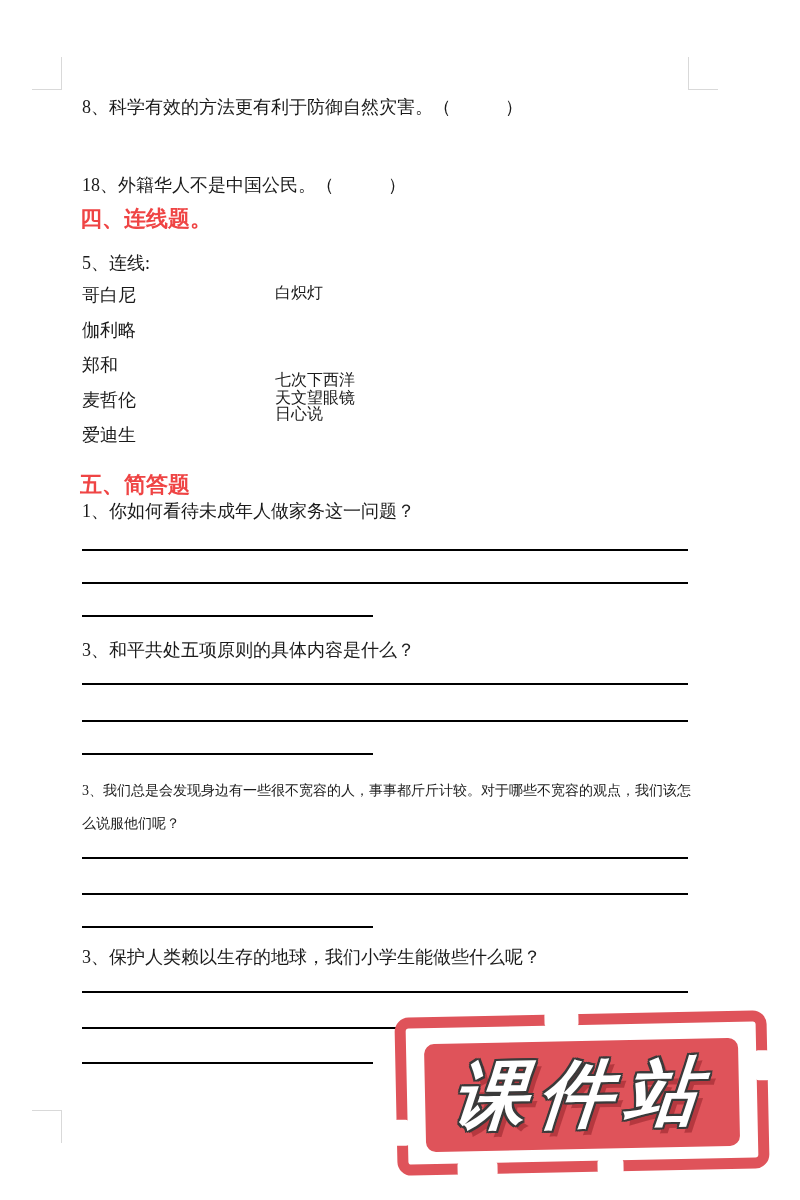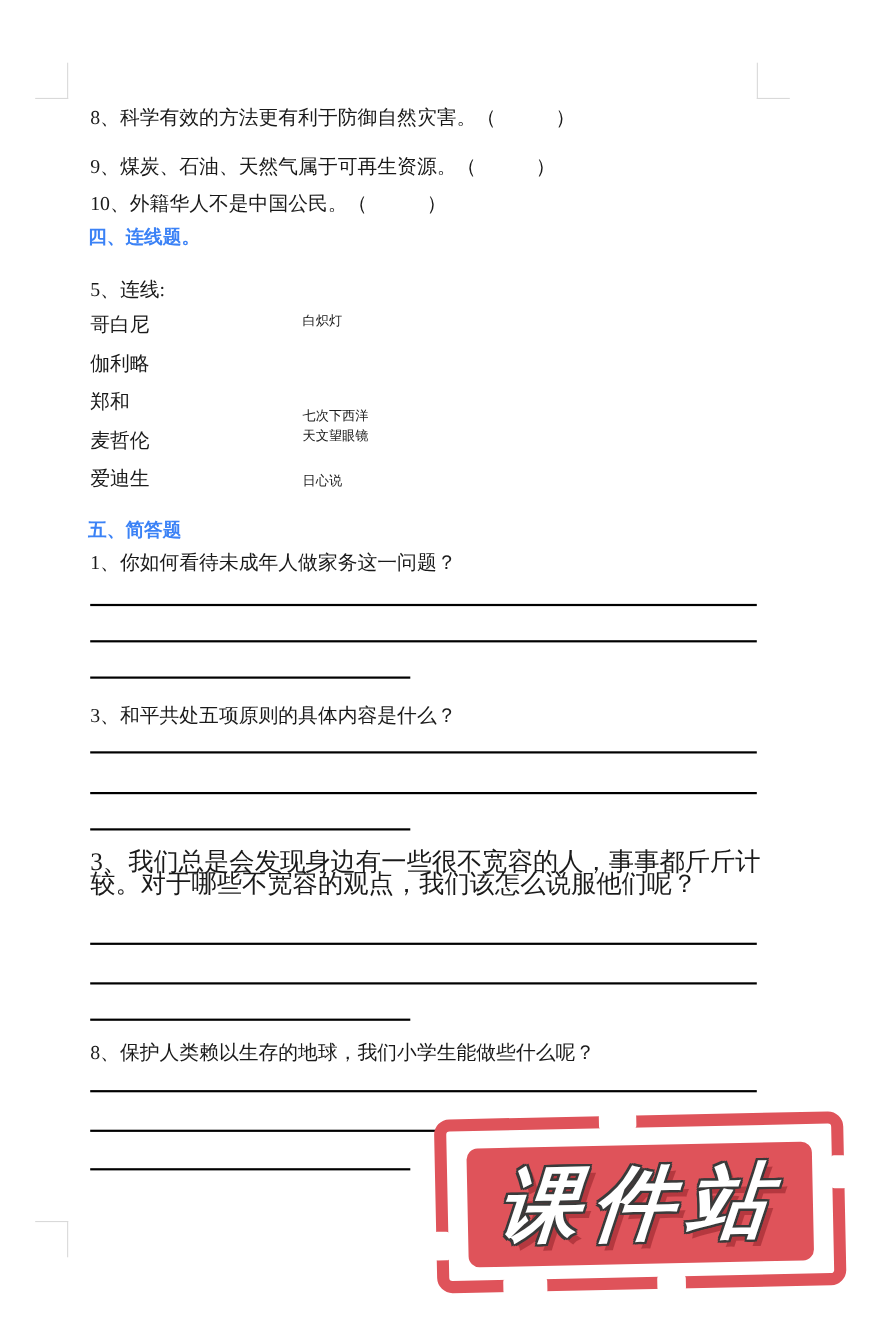--- a/index.html
+++ b/index.html
@@ -17,33 +17,33 @@
     position: absolute;
     left: 82px;
     font-size: 18px;
     line-height: 24px;
     white-space: pre;
     color: #1a1a1a;
   }
   .heading {
     position: absolute;
     left: 80px;
-    font-size: 17px;
+    font-size: 22px;
     font-weight: bold;
-    color: #3b82f6;
+    color: #ef4444;
     white-space: pre;
   }
   .pair-left  { position: absolute; left: 82px;  font-size: 18px; white-space: pre; }
-  .pair-right { position: absolute; left: 275px; font-size: 12px; white-space: pre; }
+  .pair-right { position: absolute; left: 275px; font-size: 16px; white-space: pre; }
   .wrap-question {
     position: absolute;
     left: 82px;
     width: 610px;
-    font-size: 23px;
-    line-height: 20px;
+    font-size: 14px;
+    line-height: 33px;
     white-space: normal;
   }
   .answer-line {
     position: absolute;
     left: 82px;
     width: 606px;
     height: 0;
     border-top: 2px solid #000000;
   }
   .answer-line.partial { width: 291px; }
@@ -105,54 +105,53 @@
 </head>
 <body>
 
 <div class="page">
 
   <div class="crop-mark tl"></div>
   <div class="crop-mark tr"></div>
   <div class="crop-mark bl"></div>
 
   <div class="txt" style="top:95px">8、科学有效的方法更有利于防御自然灾害。（　　　）</div>
-  <div class="txt" style="top:139px">9、煤炭、石油、天然气属于可再生资源。（　　　）</div>
-  <div class="txt" style="top:173px">10、外籍华人不是中国公民。（　　　）</div>
+  <div class="txt" style="top:173px">18、外籍华人不是中国公民。（　　　）</div>
 
   <div class="heading" style="top:204px">四、连线题。</div>
   <div class="txt" style="top:251px">5、连线:</div>
 
   <div class="pair-left" style="top:283px">哥白尼</div>
   <div class="pair-right" style="top:283px">白炽灯</div>
   <div class="pair-left" style="top:318px">伽利略</div>
   <div class="pair-left" style="top:353px">郑和</div>
   <div class="pair-right" style="top:370px">七次下西洋</div>
   <div class="pair-left" style="top:388px">麦哲伦</div>
   <div class="pair-right" style="top:388px">天文望眼镜</div>
   <div class="pair-left" style="top:423px">爱迪生</div>
-  <div class="pair-right" style="top:429px">日心说</div>
+  <div class="pair-right" style="top:404px">日心说</div>
 
   <div class="heading" style="top:470px">五、简答题</div>
 
   <div class="txt" style="top:499px">1、你如何看待未成年人做家务这一问题？</div>
   <div class="answer-line" style="top:549px"></div>
   <div class="answer-line" style="top:582px"></div>
   <div class="answer-line partial" style="top:615px"></div>
 
   <div class="txt" style="top:638px">3、和平共处五项原则的具体内容是什么？</div>
   <div class="answer-line" style="top:683px"></div>
   <div class="answer-line" style="top:720px"></div>
   <div class="answer-line partial" style="top:753px"></div>
 
   <div class="wrap-question" style="top:774px">3、我们总是会发现身边有一些很不宽容的人，事事都斤斤计较。对于哪些不宽容的观点，我们该怎么说服他们呢？</div>
   <div class="answer-line" style="top:857px"></div>
   <div class="answer-line" style="top:893px"></div>
   <div class="answer-line partial" style="top:926px"></div>
 
-  <div class="txt" style="top:945px">8、保护人类赖以生存的地球，我们小学生能做些什么呢？</div>
+  <div class="txt" style="top:945px">3、保护人类赖以生存的地球，我们小学生能做些什么呢？</div>
   <div class="answer-line" style="top:991px"></div>
   <div class="answer-line" style="top:1027px"></div>
   <div class="answer-line partial" style="top:1062px"></div>
 
   <div class="stamp">
     <div class="stamp-frame"></div>
     <div class="stamp-notch n1"></div>
     <div class="stamp-notch n2"></div>
     <div class="stamp-notch n3"></div>
     <div class="stamp-notch n4"></div>

